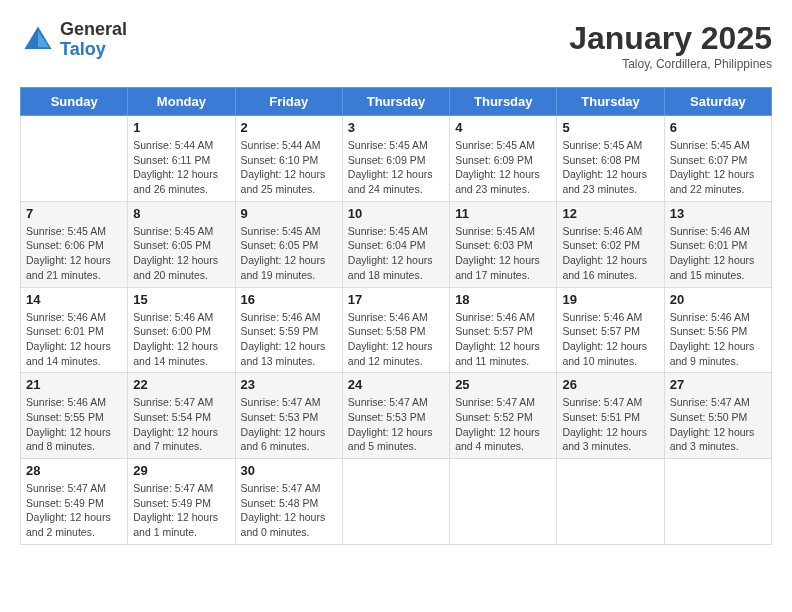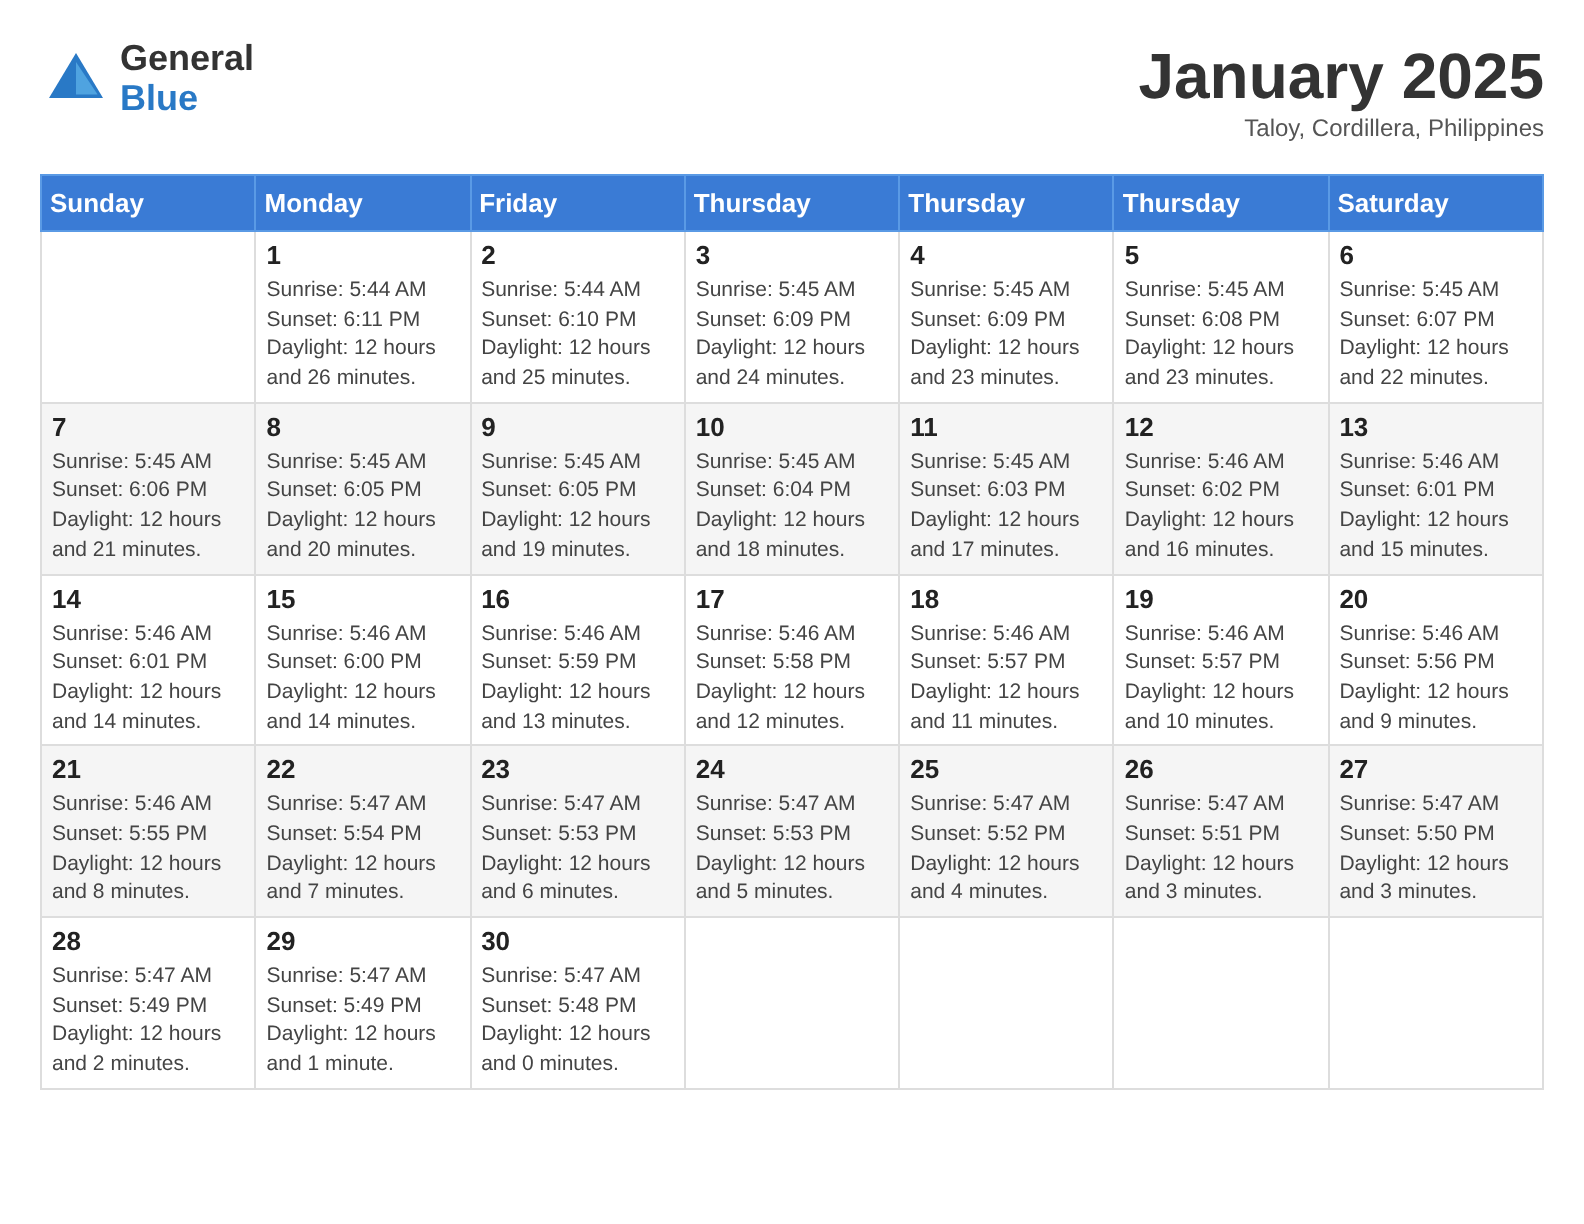--- a/index.html
+++ b/index.html
@@ -49,21 +49,21 @@
     }
     table {
       width: 100%;
       border-collapse: collapse;
       font-size: 11px;
     }
     th {
       background-color: #3a7bd5;
       color: #fff;
       padding: 6px 4px;
-      text-align: left;
+      text-align: center;
       font-size: 13px;
       font-weight: bold;
       border: 1px solid #5a9ae5;
     }
     td {
       vertical-align: top;
       padding: 4px 5px;
       border: 1px solid #ddd;
       min-height: 80px;
       width: 14.28%;
@@ -93,21 +93,21 @@
 <body>
 
 <div class="header">
   <div class="logo">
     <svg class="logo-icon" viewBox="0 0 40 40">
       <polygon points="20,5 35,30 5,30" fill="#2979c6"></polygon>
       <polygon points="20,10 32,28 20,28" fill="#4fa3e0"></polygon>
     </svg>
     <div class="logo-text">
       <span class="logo-general">General</span>
-      <span class="logo-blue">Blue</span>
+      <span class="logo-blue">Taloy</span>
     </div>
   </div>
   <div class="title-block">
     <div class="month-title">January 2025</div>
     <div class="location">Taloy, Cordillera, Philippines</div>
   </div>
 </div>
 
 <table>
   <thead>

